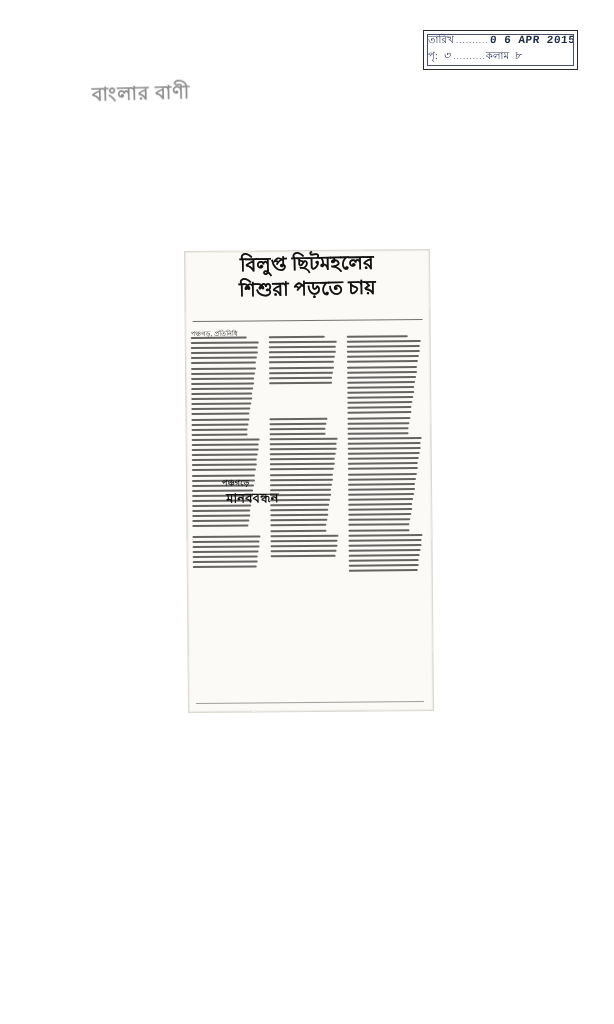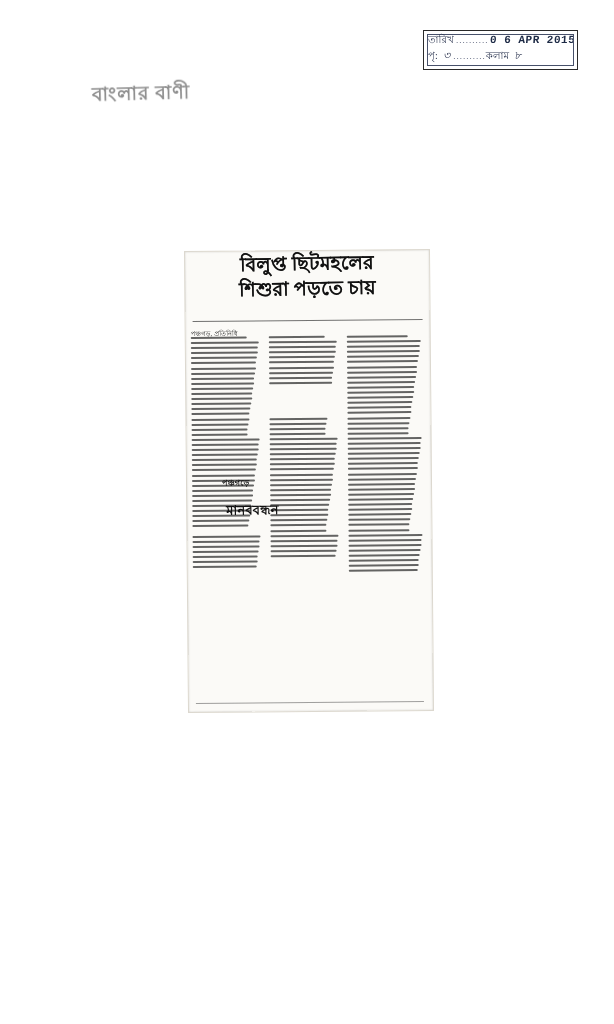--- a/index.html
+++ b/index.html
@@ -177,21 +177,21 @@
     color: #111;
     letter-spacing: .2px;
   }
   .subhead.kicker {
     left: 36px;
     top: 226px;
     font-size: 8px;
   }
   .subhead.main {
     left: 40px;
-    top: 250px;
+    top: 238px;
     font-size: 13px;
   }
 </style>
 </head>
 <body>
 
 <div class="stamp">
   <div class="stamp-inner"></div>
   <div class="stamp-row r1">
     <span class="stamp-label">তারিখ</span>

